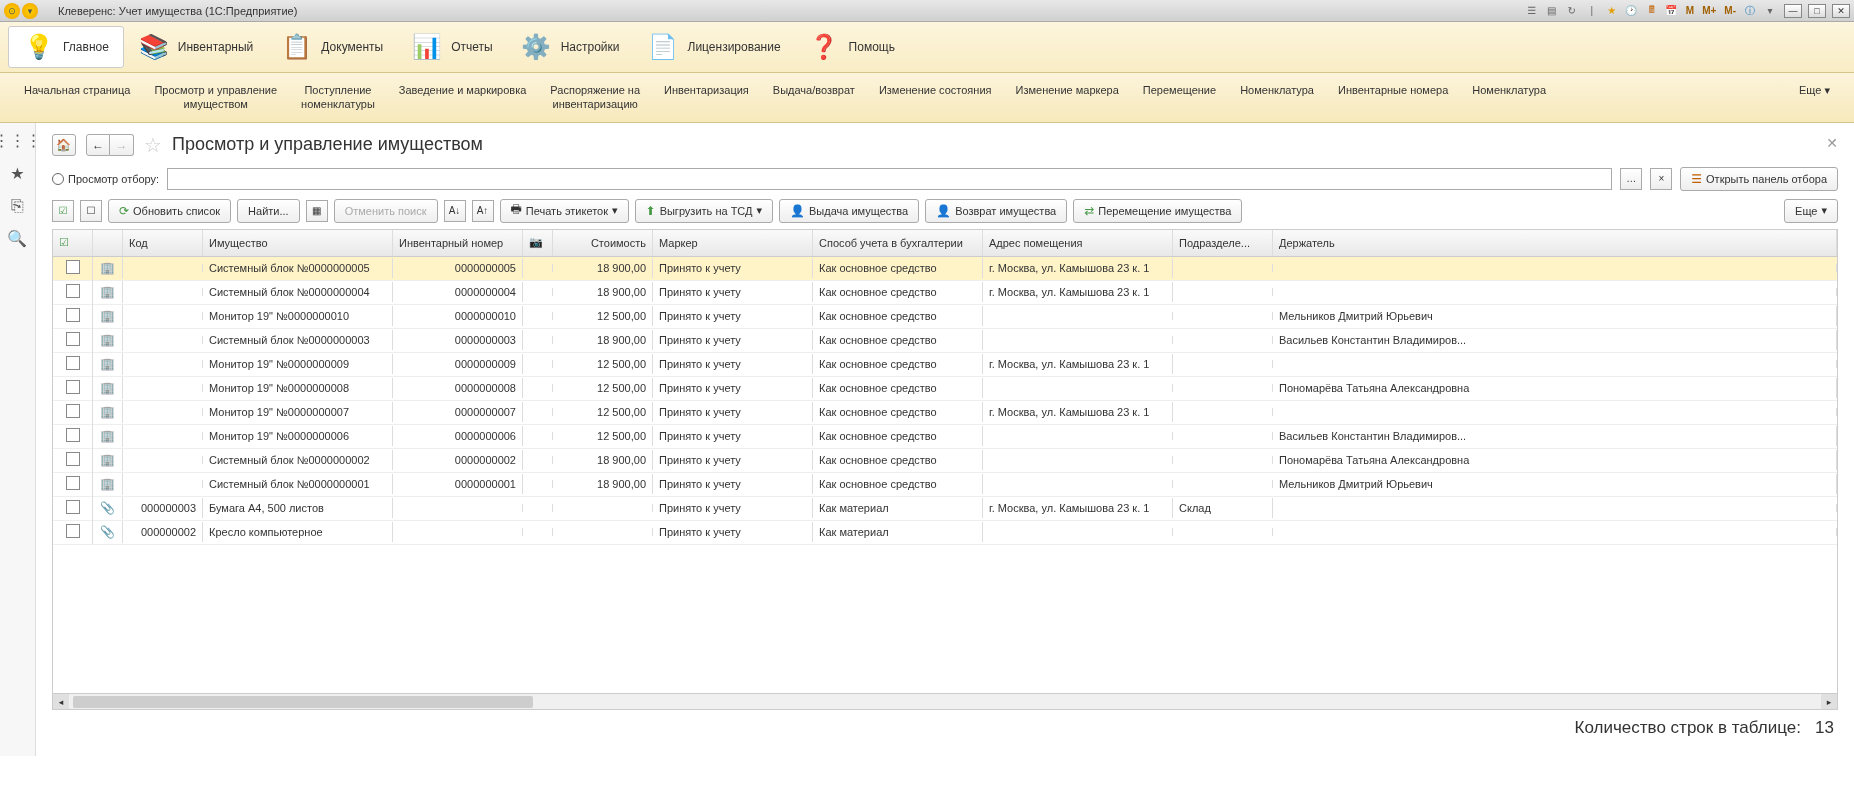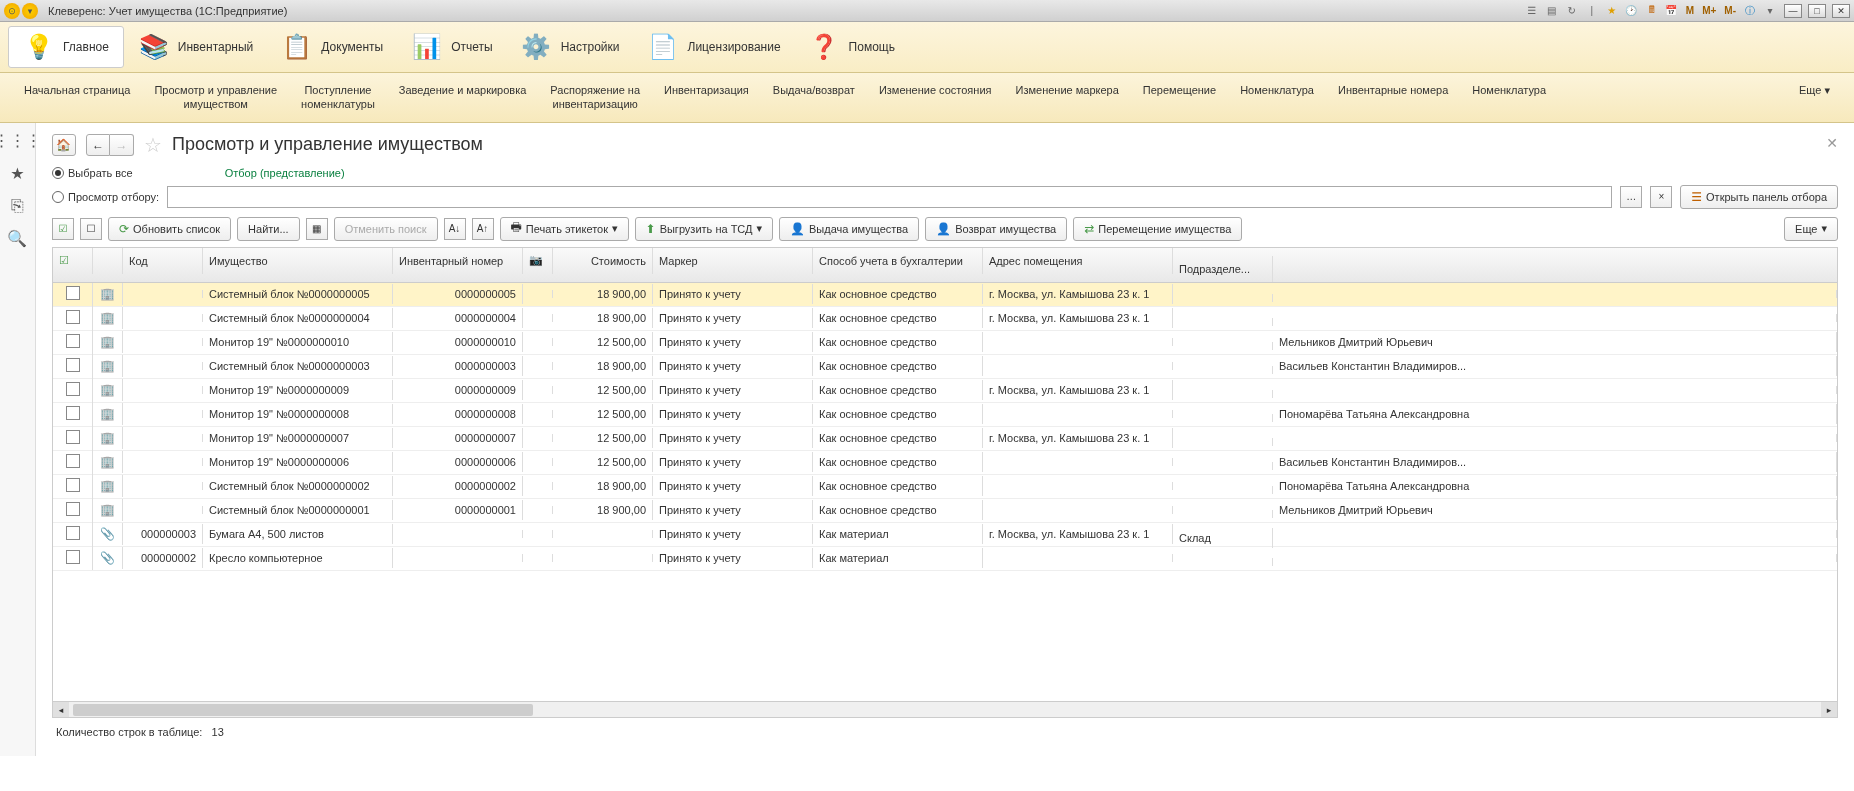--- a/index.html
+++ b/index.html
@@ -2,21 +2,21 @@
 <html><head>
   <meta charset="utf-8">
   <style>
     * { box-sizing: border-box; margin: 0; padding: 0; font-family: Arial, sans-serif; }
     body { font-size: 11px; background: #fff; color: #333; user-select: none; }
     
     
     .titlebar { height: 22px; background: linear-gradient(#e8e8e8, #d0d0d0); display: flex; align-items: center; padding: 0 4px; border-bottom: 1px solid #aaa; }
     .title-btn { width: 16px; height: 16px; border-radius: 50%; margin-right: 2px; display: inline-flex; align-items: center; justify-content: center; font-size: 9px; }
     .title-btn.yellow { background: radial-gradient(#ffd400,#f0a000); color:#555; }
-    .titlebar .title-text { margin-left: 8px; color: #333; font-size: 11px; }
+    .titlebar .title-text { margin-left: 18px; color: #333; font-size: 11px; }
     .titlebar .right-icons { margin-left: auto; display: flex; gap: 4px; align-items: center; }
     .title-icon { width: 16px; height: 16px; display: inline-flex; align-items: center; justify-content: center; font-size: 10px; color: #666; }
     .title-icon.m { color:#a06000; font-weight:bold; font-size:10px; width:auto; padding:0 2px;}
     .win-btn { width: 18px; height: 14px; border: 1px solid #888; background: linear-gradient(#fff,#ddd); font-size:9px; display:inline-flex; align-items:center; justify-content:center; margin-left:2px;}
     
     
     .main-toolbar { background: linear-gradient(#fdf5dd,#f9edc5); border-bottom: 1px solid #d4c48a; display: flex; padding: 4px 8px; }
     .tool-item { display: flex; align-items: center; padding: 4px 14px; cursor: pointer; border-radius: 3px; }
     .tool-item.active { background:#fff; border:1px solid #ccc; }
     .tool-icon { width: 32px; height: 32px; margin-right: 8px; display: inline-flex; align-items: center; justify-content: center; font-size: 24px; }
@@ -73,28 +73,28 @@
     .col-cb { width: 40px; text-align:center;}
     .col-icon { width: 30px; text-align:center;}
     .col-code { width: 80px; }
     .col-name { width: 190px; }
     .col-inv { width: 130px; text-align:right;}
     .col-photo { width: 30px; text-align:center; color:#4a7fc8;}
     .col-cost { width: 100px; text-align:right;}
     .col-marker { width: 160px; }
     .col-acc { width: 170px; }
     .col-addr { width: 190px; }
-    .col-dept { width: 100px; margin-top: 8px; }
+    .col-dept { width: 100px; }
     .col-holder { flex:1; min-width:200px;}
     
     .hscroll { height:16px; background:#f0f0f0; border-top:1px solid #ccc; position:relative;}
     .hscroll-thumb { position:absolute; left:20px; width:460px; height:12px; top:2px; background:#cdcdcd; border-radius:2px;}
     .hscroll-btn { position:absolute; top:0; width:16px; height:16px; background:#e0e0e0; display:flex; align-items:center; justify-content:center; font-size:9px;}
     
-    .footer { padding: 8px 4px; font-size:11px; color:#333;}
+    .footer { padding: 8px 4px; font-size:17px; color:#333;text-align:right;}
   </style>
 </head>
 <body>
 
 <div class="titlebar">
   <span class="title-btn yellow">⊙</span>
   <span class="title-btn yellow">▾</span>
   <span class="title-text">Клеверенс: Учет имущества  (1С:Предприятие)</span>
   <div class="right-icons">
     <span class="title-icon">☰</span>
@@ -181,27 +181,20 @@
     <div class="page-header">
       <span class="nav-btn">🏠</span>
       <span style="display:flex;">
         <span class="nav-btn" style="border-radius:3px 0 0 3px;">←</span>
         <span class="nav-btn disabled" style="border-radius:0 3px 3px 0;border-left:0;">→</span>
       </span>
       <span class="star">☆</span>
       <span class="page-title">Просмотр и управление имуществом</span>
     </div>
 
-    <div class="filter-row">
-      <label style="display:flex;align-items:center;">
-        <span class="radio checked"></span>
-        <span>Выбрать все</span>
-      </label>
-      <span class="filter-link">Отбор (представление)</span>
-    </div>
 
     <div class="filter-input-row">
       <label style="display:flex;align-items:center;">
         <span class="radio"></span>
         <span>Просмотр отбору:</span>
       </label>
       <input class="filter-input" style="">
       <span class="tiny-btn">…</span>
       <span class="tiny-btn">×</span>
       <span class="btn">
@@ -259,20 +252,21 @@
         <div class="th col-icon"></div>
         <div class="th col-code">Код</div>
         <div class="th col-name">Имущество</div>
         <div class="th col-inv">Инвентарный номер</div>
         <div class="th col-photo">📷</div>
         <div class="th col-cost" style="justify-content:flex-end">Стоимость</div>
         <div class="th col-marker">Маркер</div>
         <div class="th col-acc">Способ учета в бухгалтерии</div>
         <div class="th col-addr">Адрес помещения</div>
         <div class="th col-dept">Подразделе...</div>
+        <div class="th col-holder">Держатель</div>
       </div>
       <div class="tbody" id="tbody">
           <div class="tr selected">
             <div class="td col-cb"><span class="cb"></span></div>
             <div class="td col-icon"><span class="row-icon icon-blue">🏢</span></div>
             <div class="td col-code code"></div>
             <div class="td col-name">Системный блок №0000000005</div>
             <div class="td col-inv num">0000000005</div>
             <div class="td col-photo"></div>
             <div class="td col-cost num">18 900,00</div>

